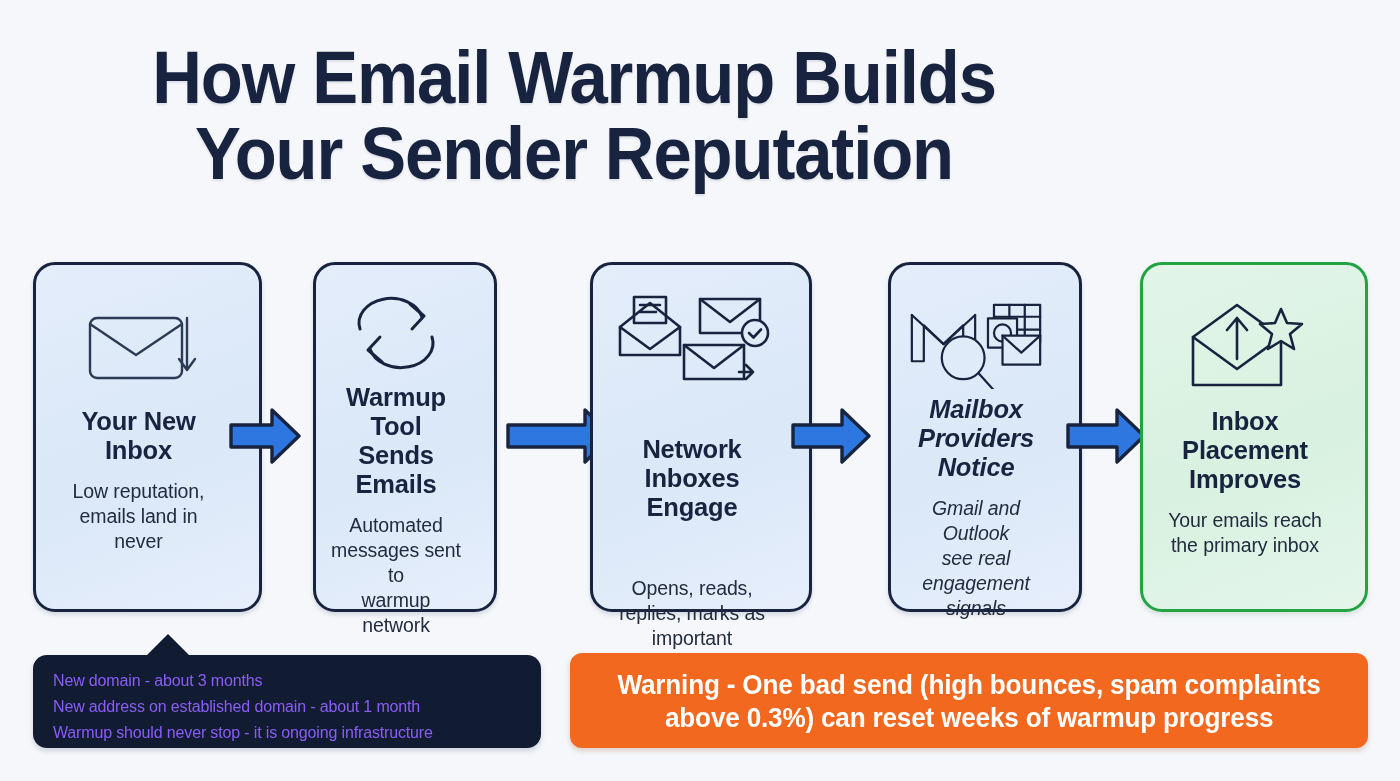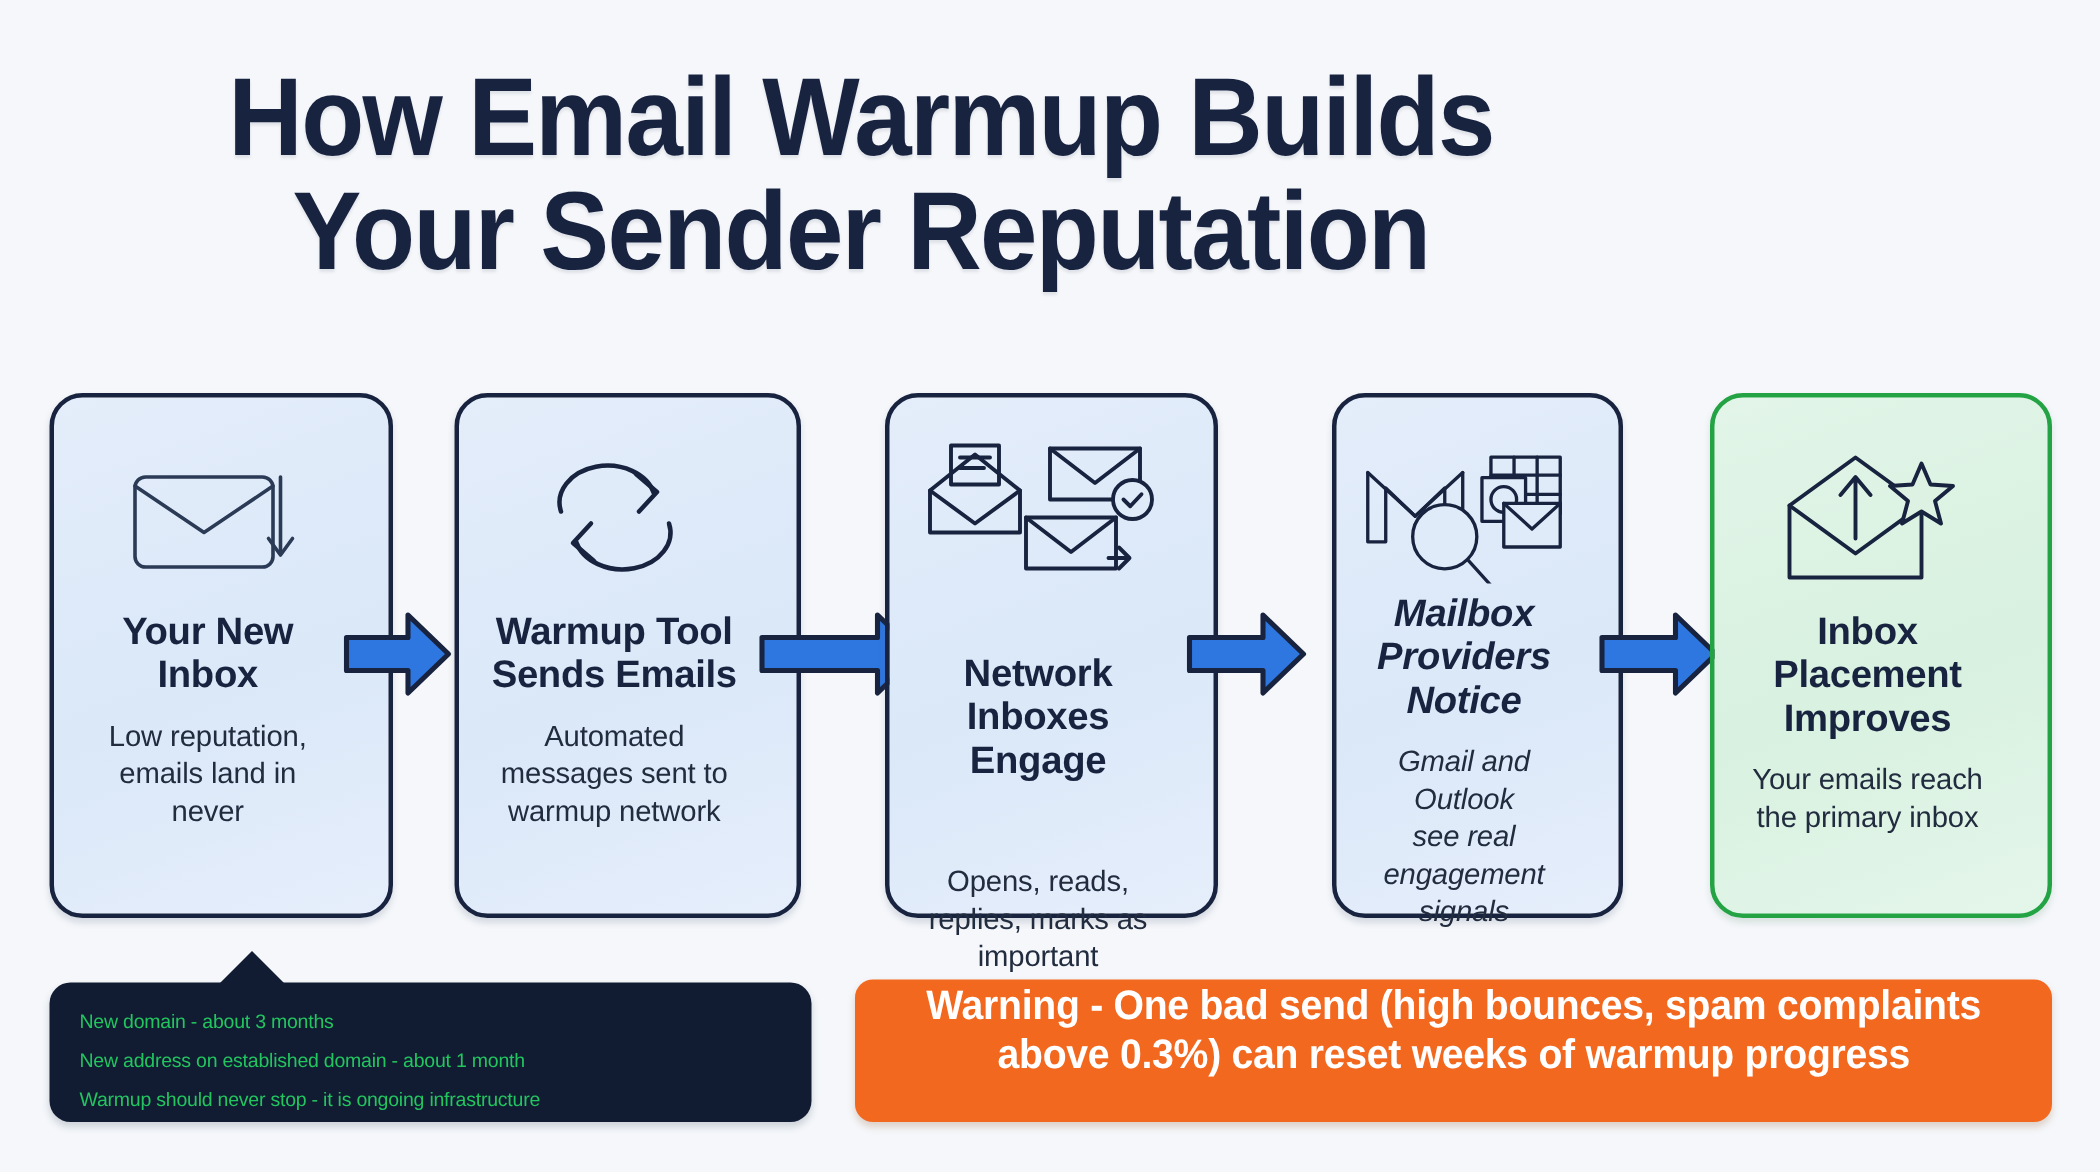--- a/index.html
+++ b/index.html
@@ -118,40 +118,41 @@
     position: absolute;
     left: 113px;
     top: -21px;
     width: 0;
     height: 0;
     border-left: 22px solid transparent;
     border-right: 22px solid transparent;
     border-bottom: 22px solid #111c33;
   }
   .note-line {
-    color: #22c55e;
-    font-size: 13px;
+    color: #8b5cf6;
+    font-size: 16px;
     line-height: 26px;
     white-space: nowrap;
     letter-spacing: -0.15px;
   }
 
   
   #warning-banner {
     position: absolute;
     left: 570px;
     top: 653px;
     width: 798px;
     height: 95px;
     background: #f3681f;
     border-radius: 12px;
     box-shadow: 0 3px 5px rgba(150,95,60,0.25);
     display: flex;
     flex-direction: column;
     align-items: center;
+    justify-content: center;
   }
   .warning-line {
     font-family: "Liberation Sans Narrow", "Liberation Sans", sans-serif;
     font-weight: bold;
     font-size: 27.5px;
     line-height: 33px;
     color: #ffffff;
     text-align: center;
     transform: scaleX(0.95);
     white-space: nowrap;
@@ -187,21 +188,21 @@
       <div>never</div>
     </div>
   </div>
 
   <div class="flow-arrow" style="left:228px;">
     <svg width="74" height="66" viewBox="0 0 74 66">
       <path d="M3 22 L44 22 L44 7 L71 33 L44 59 L44 44 L3 44 Z" fill="#2e77e0" stroke="#18233f" stroke-width="3.4" stroke-linejoin="round"></path>
     </svg>
   </div>
 
-  <div class="card" style="left:303px; width:231px;">
+  <div class="card" style="left:313px; width:184px;">
     <div class="card-icon">
       <svg width="104" height="88" viewBox="0 0 104 88" fill="none" stroke="#18233f" stroke-width="3" stroke-linecap="round" stroke-linejoin="round">
         <path d="M16 40 A26 20 0 0 1 78 28"></path>
         <path d="M66 15 L80 27 L68 40"></path>
         <path d="M88 48 A26 20 0 0 1 26 60"></path>
         <path d="M38 73 L24 61 L36 48"></path>
       </svg>
     </div>
     <div class="card-title">
       <div>Warmup Tool</div>

